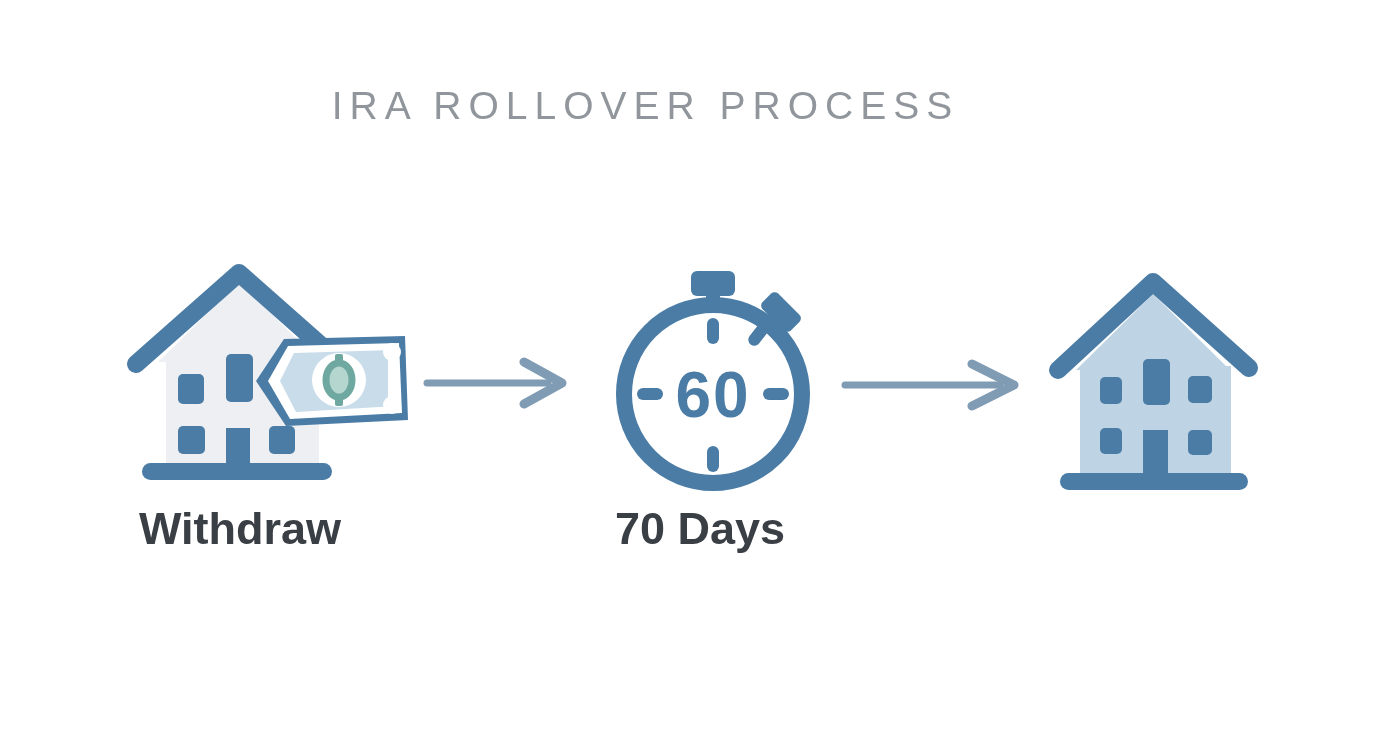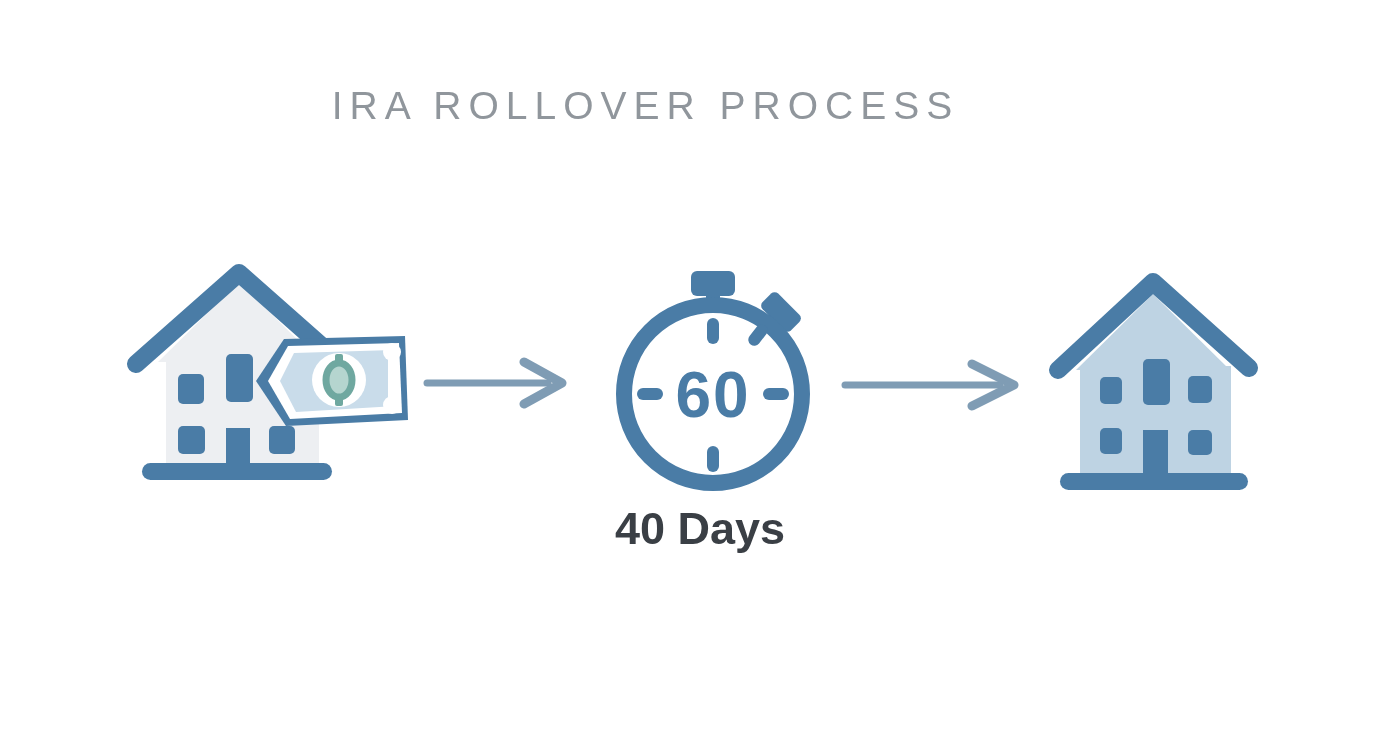--- a/index.html
+++ b/index.html
@@ -113,15 +113,16 @@
     <path class="blue-stroke" style="stroke-width:18px" d="M 12,100 L 107,12 L 203,98"></path>
     <rect class="blue-fill" x="54" y="107" width="22" height="27" rx="5"></rect>
     <rect class="blue-fill" x="97" y="89" width="27" height="46" rx="5"></rect>
     <rect class="blue-fill" x="142" y="106" width="24" height="27" rx="5"></rect>
     <rect class="blue-fill" x="54" y="158" width="22" height="26" rx="5"></rect>
     <rect class="blue-fill" x="142" y="160" width="24" height="25" rx="5"></rect>
     <rect class="blue-fill" x="97" y="160" width="25" height="45"></rect>
     <rect class="blue-fill" x="14" y="203" width="188" height="17" rx="8.5"></rect>
   </svg>
 
-  <div class="step-label label-days">40 Days</div>
+  <div class="step-label label-withdraw">Withdraw</div>
+  <div class="step-label label-days">70 Days</div>
 
 </div>
 
 </body></html>

